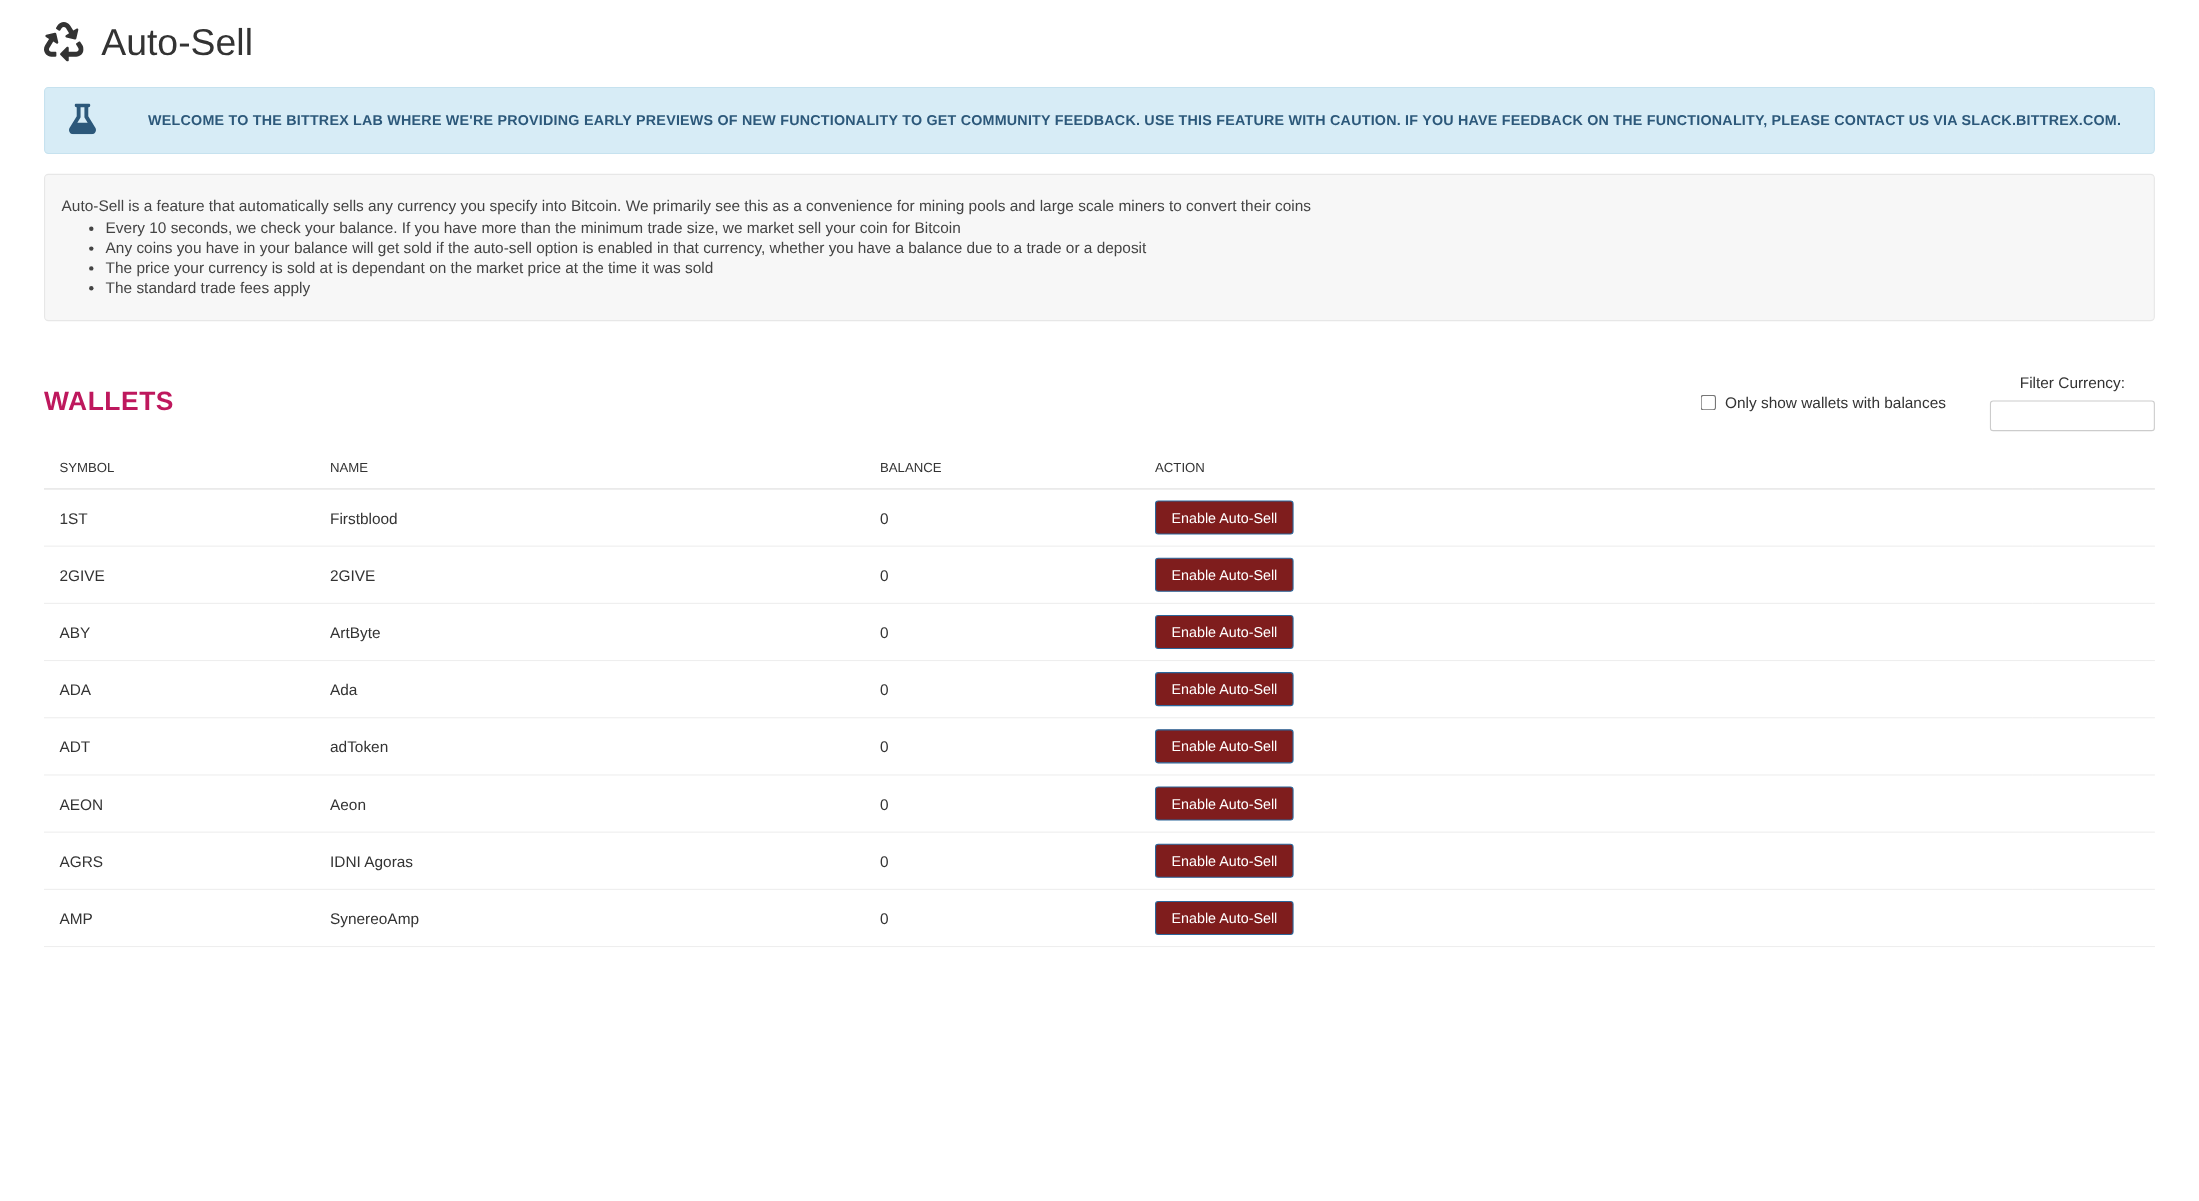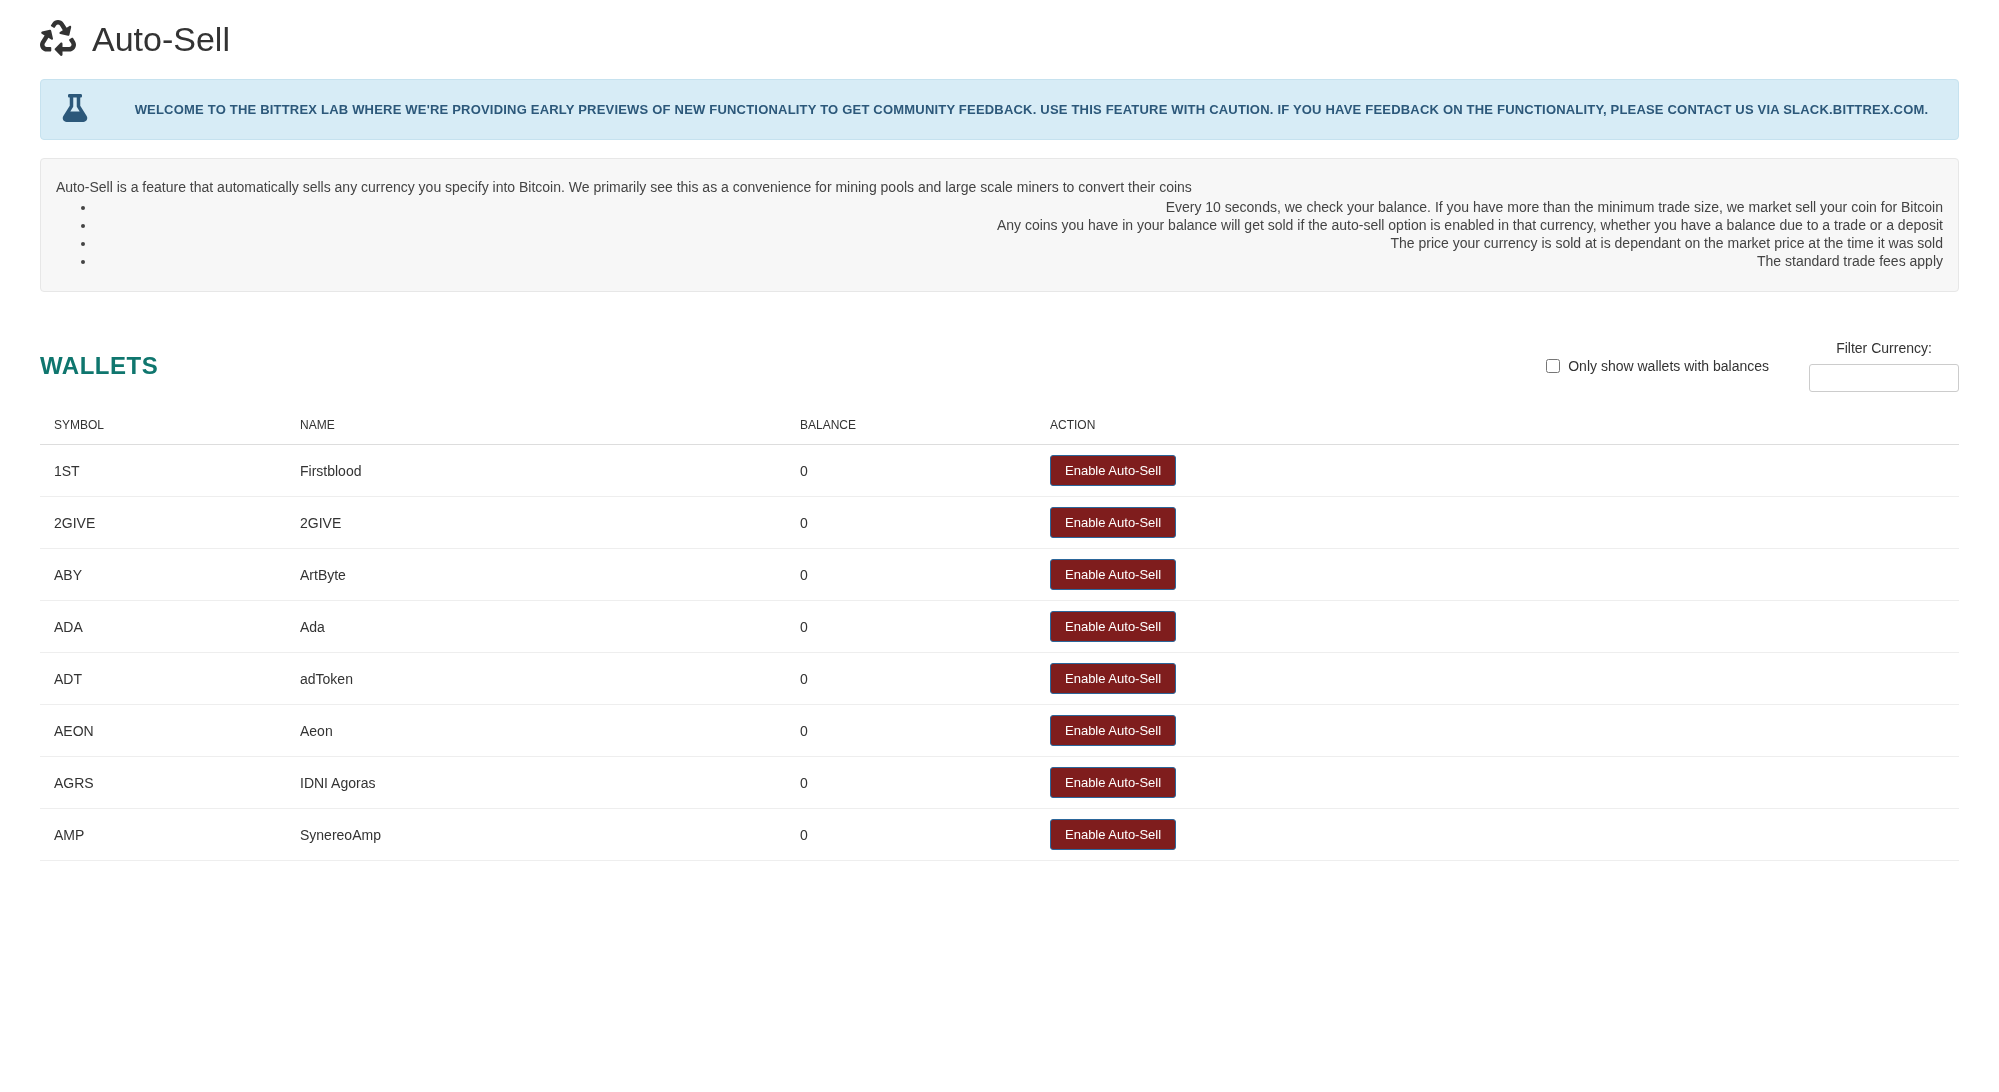--- a/index.html
+++ b/index.html
@@ -48,31 +48,31 @@
   .panel {
     background: #f7f7f7;
     border: 1px solid #e7e7e7;
     border-radius: 4px;
     padding: 20px 15px;
     margin-bottom: 48px;
     color: #444;
   }
   .panel p { margin-bottom: 4px; }
   .panel ul { padding-left: 40px; }
-  .panel li { margin: 2px 0; list-style: disc; text-align: right; }
+  .panel li { margin: 2px 0; list-style: disc; }
   .wallets-header {
     display: flex;
     align-items: center;
     justify-content: space-between;
     margin-bottom: 14px;
   }
   .wallets-header h2 {
     font-size: 24px;
     font-weight: 700;
-    color: #0f766e;
+    color: #be185d;
     letter-spacing: 0.5px;
   }
   .wallets-controls {
     display: flex;
     align-items: center;
     gap: 40px;
   }
   .checkbox-wrap {
     display: flex;
     align-items: center;

